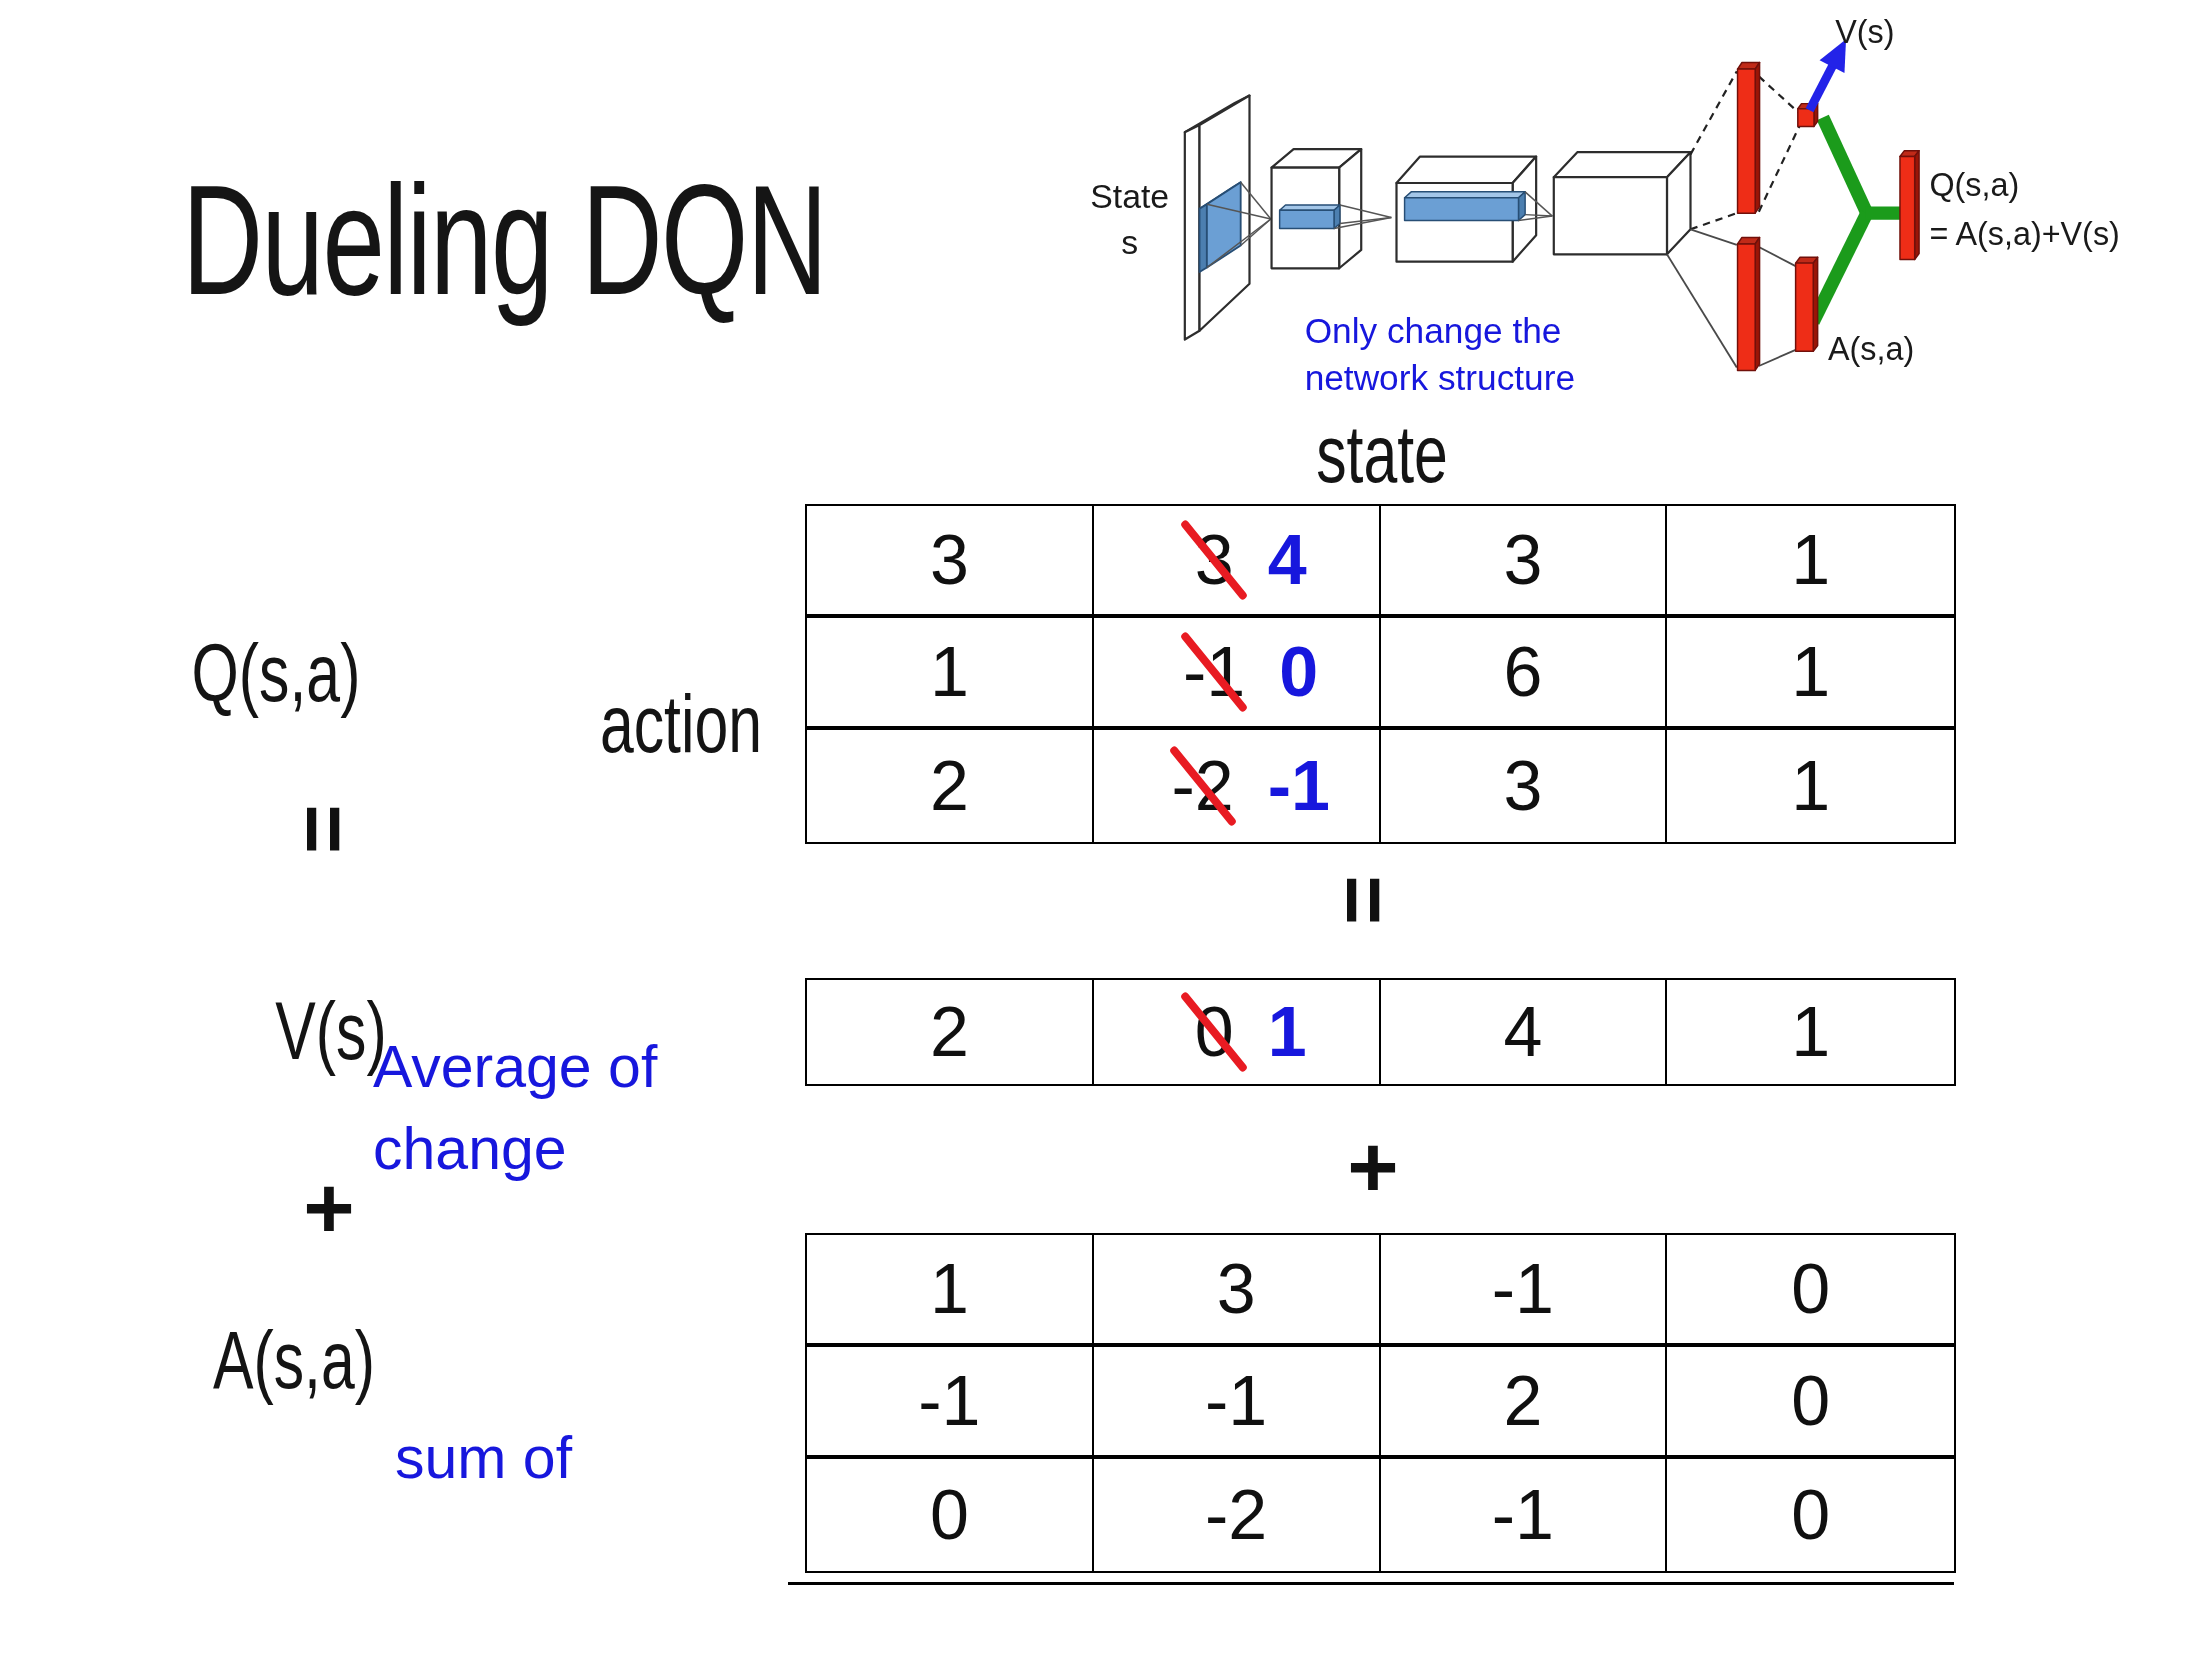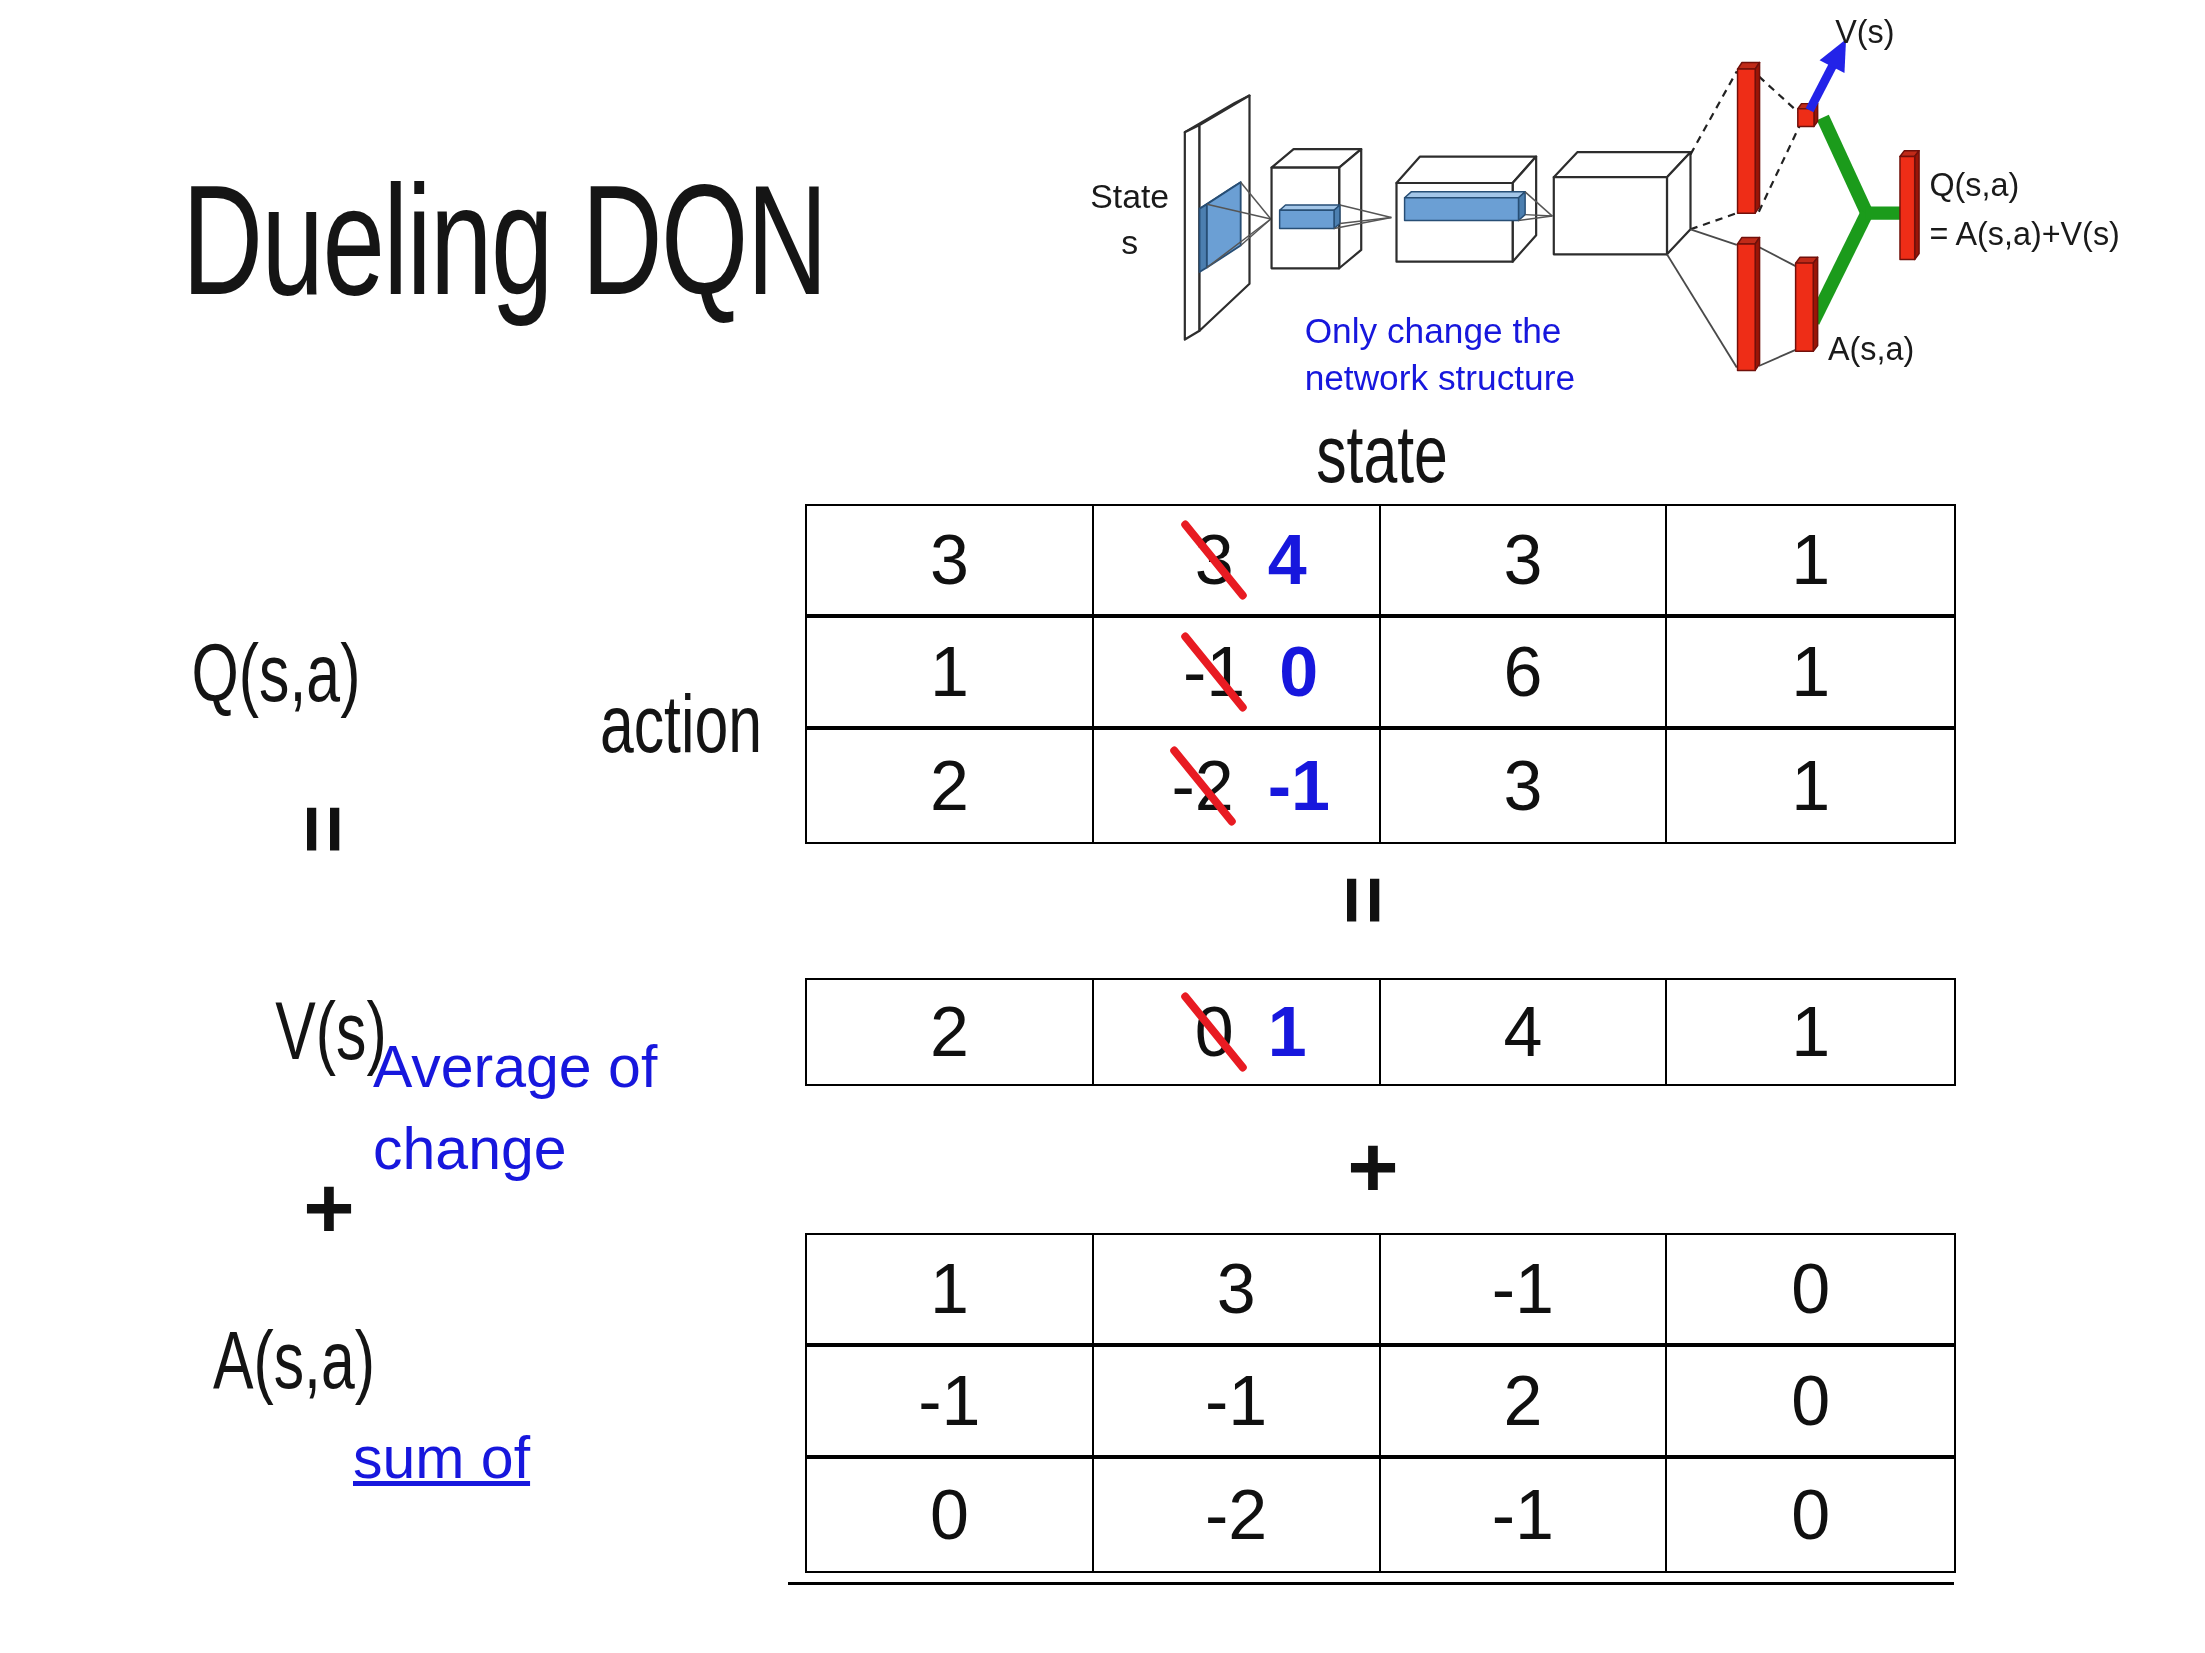--- a/index.html
+++ b/index.html
@@ -199,21 +199,21 @@
 <div class="abs cond" style="left:276px;top:673px;">Q(s,a)</div>
 <div class="abs roteq" style="left:324px;top:829px;">=</div>
 <div class="abs cond" style="left:331px;top:1031px;">V(s)</div>
 <div class="abs plus" style="left:329px;top:1208px;">+</div>
 <div class="abs cond" style="left:294px;top:1360px;">A(s,a)</div>
 
 <div class="abs bluenote" style="left:373px;top:1026px;">
   <div>Average of</div>
   <div>change</div>
 </div>
-<div class="abs bluenote" style="left:353px;top:1417px;text-decoration:underline;">
+<div class="abs bluenote" style="left:395px;top:1417px;">
   <div>sum of</div>
 </div>
 
 <div class="abs roteq" style="left:1364px;top:900px;">=</div>
 <div class="abs plus" style="left:1373px;top:1167px;">+</div>
 
 <div class="matrix rows3" style="left:805px;top:504px;">
     <div class="cell">
       <span>3</span>
     </div>

